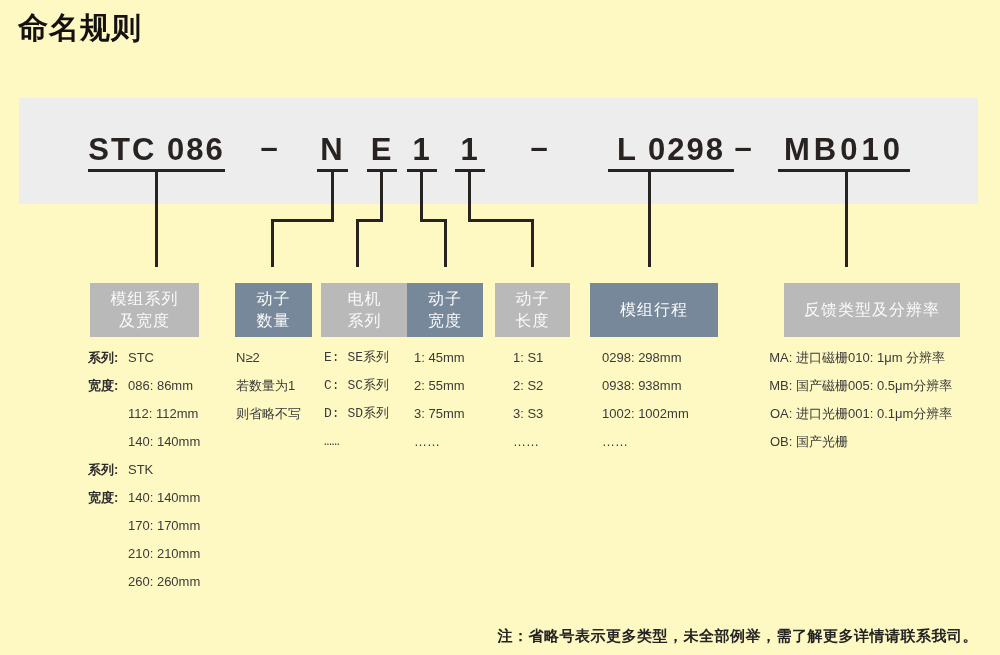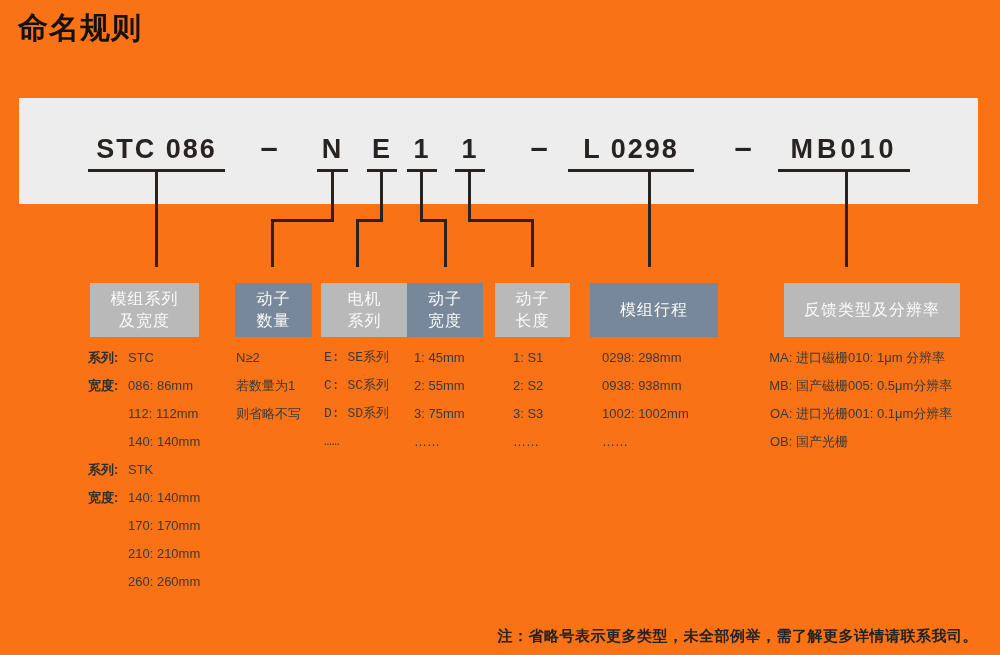--- a/index.html
+++ b/index.html
@@ -1,28 +1,28 @@
 <!DOCTYPE html>
 <html><head>
 <meta charset="utf-8">
 <style>
   html,body{margin:0;padding:0;background:#ffffff;}
   .page{
-    position:relative;width:1000px;height:655px;background:#f97316;overflow:hidden;
+    position:relative;width:1000px;height:655px;background:#fef9c3;overflow:hidden;
     font-family:"Liberation Sans","DejaVu Sans",sans-serif;color:#333333;
   }
   .title{
     position:absolute;left:18px;top:8px;font-size:30px;font-weight:bold;color:#141110;
     letter-spacing:1px;
   }
   .band{position:absolute;left:19px;top:98px;width:959px;height:106px;background:#ededed;}
   
   .seg{
     position:absolute;top:130px;height:39px;line-height:39px;text-align:center;
-    font-size:27px;font-weight:bold;color:#282321;border-bottom:3px solid #282321;
+    font-size:31px;font-weight:bold;color:#282321;border-bottom:3px solid #282321;
     letter-spacing:2px;white-space:nowrap;
   }
   .dash{
     position:absolute;top:128px;height:39px;line-height:39px;font-size:31px;font-weight:bold;
     color:#282321;text-align:center;width:22px;
   }
   
   .ln{position:absolute;background:#282321;}
   
   .lbox{
@@ -52,21 +52,21 @@
 
   <div class="band"></div>
 
   <div class="seg" style="left:88px;width:137px;">STC 086</div>
   <div class="dash" style="left:258px;">–</div>
   <div class="seg" style="left:317px;width:31px;">N</div>
   <div class="seg" style="left:367px;width:30px;">E</div>
   <div class="seg" style="left:407px;width:30px;">1</div>
   <div class="seg" style="left:455px;width:30px;">1</div>
   <div class="dash" style="left:528px;">–</div>
-  <div class="seg" style="left:568px;width:126px;text-align:center;">L 0298</div>
+  <div class="seg" style="left:608px;width:126px;text-align:center;">L 0298</div>
   <div class="dash" style="left:732px;">–</div>
   <div class="seg" style="left:778px;width:132px;letter-spacing:4px;">MB010</div>
 
   <div class="ln" style="left:155px;top:172px;width:3px;height:95px;"></div>
 
   <div class="ln" style="left:331px;top:172px;width:3px;height:50px;"></div>
   <div class="ln" style="left:271px;top:219px;width:63px;height:3px;"></div>
   <div class="ln" style="left:271px;top:219px;width:3px;height:48px;"></div>
 
   <div class="ln" style="left:380px;top:172px;width:3px;height:50px;"></div>

